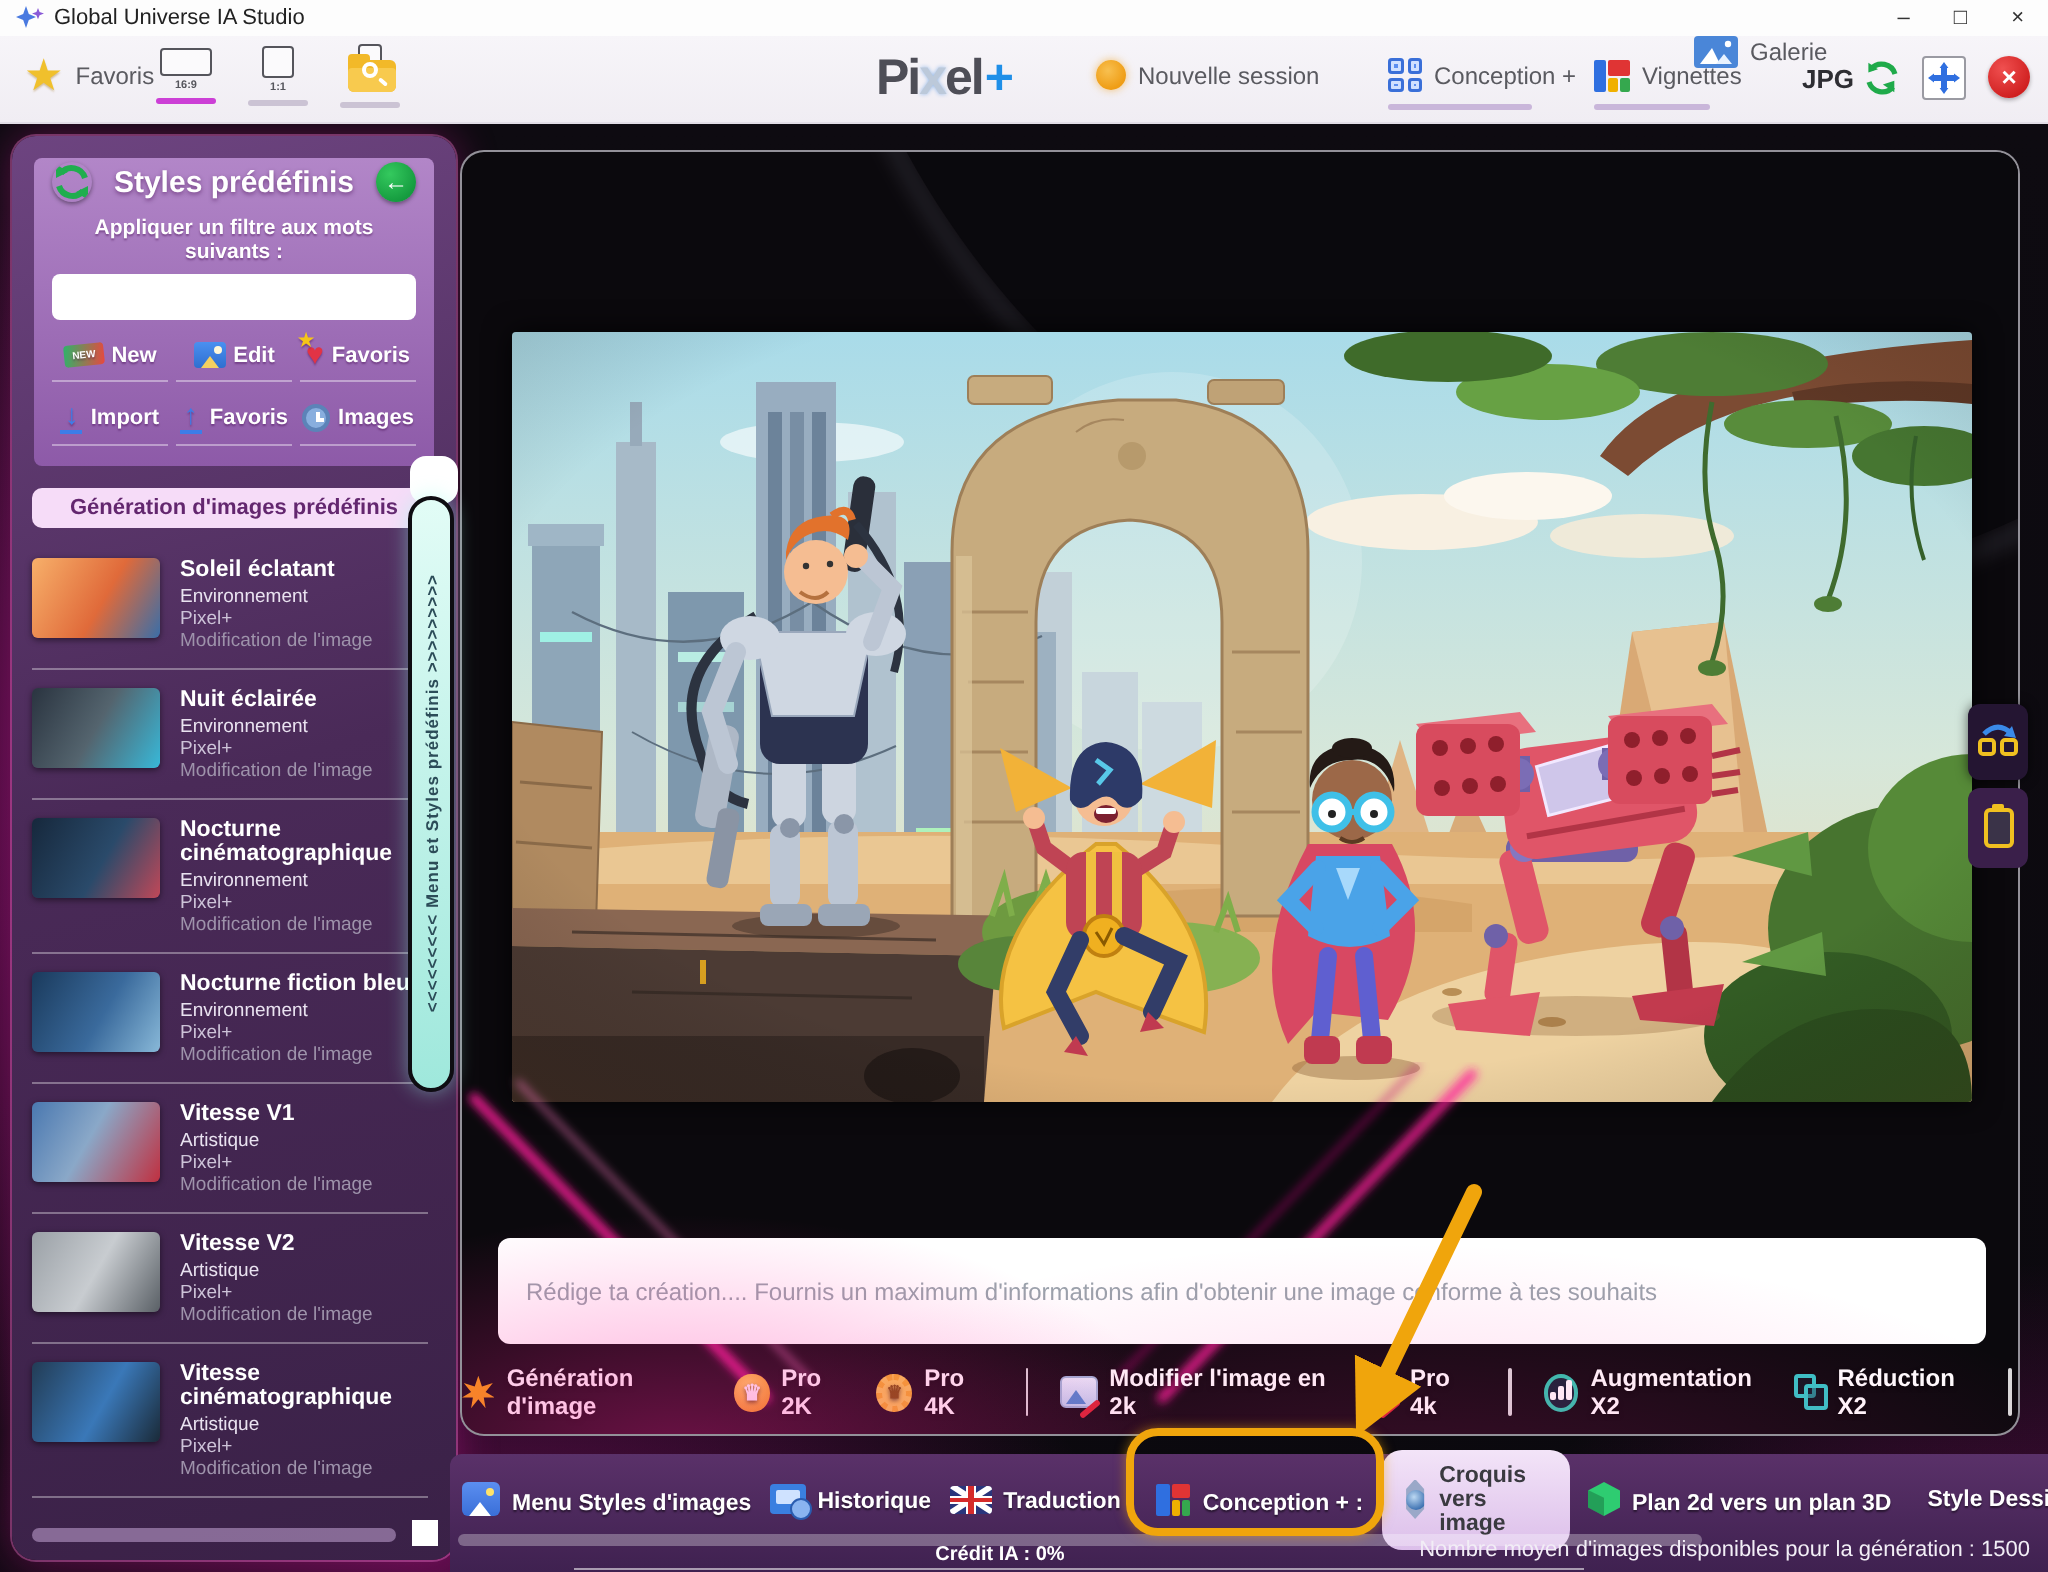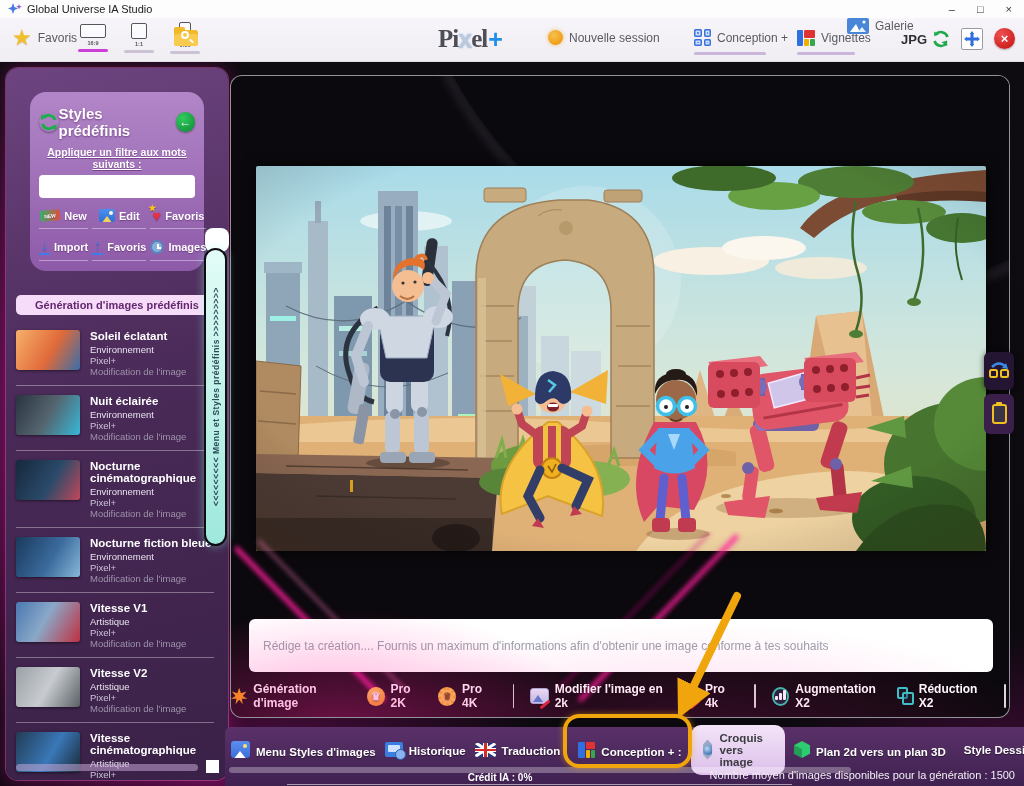--- a/index.html
+++ b/index.html
@@ -28,21 +28,21 @@
   .ar-num { font-size:5.5px; font-weight:bold; color:#55555c; }
   .ar-line { width:30px; height:3px; border-radius:2px; background:#cbc3d4; margin-top:1px; }
   .ar-sel .ar-line { background:#cc3fd6; }
   .folder-ic { position:absolute; left:174px; top:9px; width:24px; height:19px; }
   .folder-body { position:absolute; left:0; top:3px; width:24px; height:16px; background:#f2b929; border-radius:3px; }
   .folder-tab { position:absolute; left:0; top:0; width:11px; height:6px; background:#f2b929; border-radius:2px 2px 0 0; }
   .folder-front { position:absolute; left:0; top:7px; width:24px; height:12px; background:#f8ca4e; border-radius:2px 2px 3px 3px; }
   .mag { position:absolute; left:7px; top:4px; width:8px; height:8px; border:2px solid #fff; border-radius:50%; }
   .mag::after { content:""; position:absolute; left:6px; top:7px; width:5px; height:2px; background:#fff; transform:rotate(40deg); border-radius:1px; }
   .logo { position:absolute; left:438px; top:7px; font-size:25px; font-weight:bold; letter-spacing:-1px; display:flex; }
-  .logo .lp { color:#4e4e57;font-family:Liberation Serif, serif; } .logo .lx { color:#bcc9da; text-shadow:0 0 2px #8fb6e8; } .logo .plus { color:#1f8fe8; font-weight:900; margin-left:1px; }
+  .logo .lp { color:#4e4e57; } .logo .lx { color:#bcc9da; text-shadow:0 0 2px #8fb6e8; } .logo .plus { color:#1f8fe8; font-weight:900; margin-left:1px; }
   .sun-dot { width:15px; height:15px; border-radius:50%; background:radial-gradient(circle at 40% 35%, #f8c050, #ef9d15 70%); box-shadow:0 0 4px rgba(240,160,30,.6); }
   .ic-grid { width:17px; height:17px; display:grid; grid-template-columns:1fr 1fr; gap:2px; }
   .ic-grid span { background:#5b8ef0; border-radius:2px; box-shadow:inset 0 0 0 1.5px #3a6fd8, inset 0 0 0 3px #cfe0ff; }
   .ul-purple { position:absolute; height:3px; border-radius:2px; background:#c9b6da; top:34px; }
   .ic-vig { width:18px; height:16px; position:relative; }
   .ic-vig i { position:absolute; border-radius:1px; }
   .ic-vig .v1 { left:0; top:0; width:6px; height:16px; background:#2f6fe0; }
   .ic-vig .v2 { left:7px; top:0; width:11px; height:8px; background:#e03434; }
   .ic-vig .v3 { left:7px; top:9px; width:5px; height:7px; background:#f0b000; }
   .ic-vig .v4 { left:13px; top:9px; width:5px; height:7px; background:#35a84e; }
@@ -55,26 +55,26 @@
   .main-bg { position:absolute; left:0; top:62px; right:0; bottom:0; background:
     radial-gradient(620px 560px at -180px 48%, rgba(233,18,181,.55), transparent 62%),
     radial-gradient(460px 280px at 26% 102%, rgba(233,18,181,.38), transparent 65%),
     radial-gradient(420px 260px at 101% 103%, rgba(233,18,181,.30), transparent 68%),
     linear-gradient(#0e0b11,#0b090e); }
 
   
   .sidebar { position:absolute; left:6px; top:68px; width:222px; height:712px; border-radius:12px; z-index:5;
     background:linear-gradient(165deg,#6d4480,#4a2a58 45%,#3a2147);
     box-shadow:0 0 0 1px rgba(255,130,220,.35), 0 0 20px rgba(233,30,170,.35); overflow:hidden; }
-  .panel { margin:24px; background:linear-gradient(#b286c8,#8d5aa8); border-radius:16px; padding:13px 9px 10px; }
+  .panel { margin:11px; background:linear-gradient(#b286c8,#8d5aa8); border-radius:4px; padding:2px 9px 10px; }
   .panel-head { display:flex; align-items:center; justify-content:space-between; }
   .panel-title { font-size:15px; font-weight:bold; color:#fff; text-shadow:0 1px 2px rgba(60,0,70,.5); }
   .round-grn { width:20px; height:20px; border-radius:50%; background:radial-gradient(circle at 35% 30%, #34c95e, #149a3e 75%);
     display:flex; align-items:center; justify-content:center; color:#fff; font-size:12px; font-weight:bold; box-shadow:0 1px 2px rgba(0,0,0,.4); }
-  .filter-label { text-align:center; font-size:10.5px; font-weight:bold; color:#fff; margin:7px 0 5px; text-shadow:0 1px 1px rgba(60,0,70,.4);text-decoration:underline; }
+  .filter-label { text-align:center; font-size:10.5px; font-weight:bold; color:#fff; margin:7px 0 5px; text-shadow:0 1px 1px rgba(60,0,70,.4); }
   .filter-input { width:100%; height:23px; border:none; border-radius:4px; background:#fff; font-size:11px; padding:0 6px; outline:none; }
   .act-grid { display:grid; grid-template-columns:1fr 1fr 1fr; row-gap:9px; column-gap:4px; margin-top:10px; }
   .act-btn { display:flex; align-items:center; justify-content:center; gap:4px; font-size:11px; font-weight:bold; color:#fff;
     padding-bottom:5px; border-bottom:1px solid rgba(255,255,255,.4); text-shadow:0 1px 1px rgba(60,0,70,.4); }
   .new-ic { width:20px; height:11px; background:linear-gradient(100deg,#2db46a,#e8483f); border-radius:2px; color:#fff; font-size:5px;
     font-weight:bold; display:flex; align-items:center; justify-content:center; transform:rotate(-6deg); }
   .pic-ic { width:16px; height:13px; border-radius:2px; background:linear-gradient(#4a90f0,#2f6fd0); position:relative; overflow:hidden; }
   .pic-ic::before { content:""; position:absolute; left:2px; bottom:-2px; width:0; height:0; border-left:6px solid transparent; border-right:6px solid transparent; border-bottom:8px solid #f5d060; }
   .pic-ic::after { content:""; position:absolute; right:2px; top:2px; width:4px; height:4px; border-radius:50%; background:#fff8d8; }
   .heart-ic { position:relative; font-size:15px; color:#e23345; line-height:1; }

